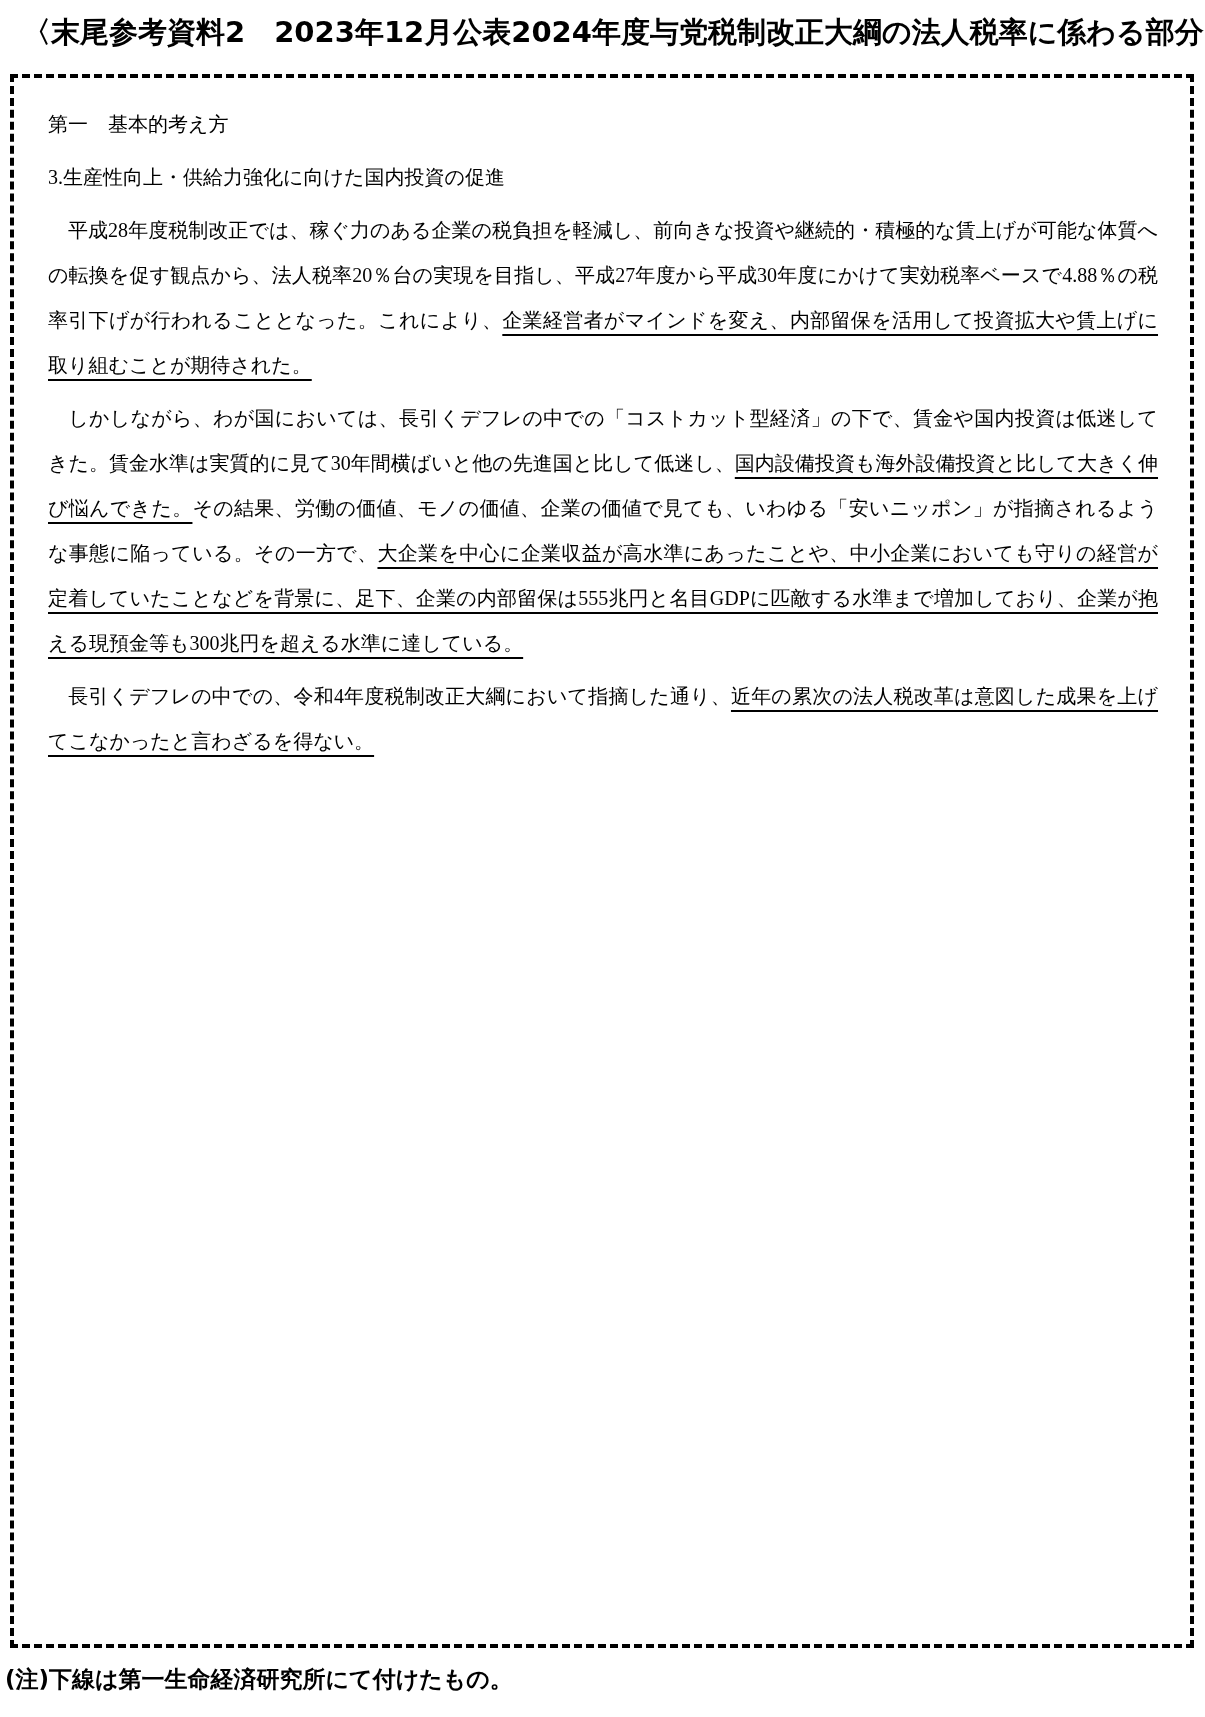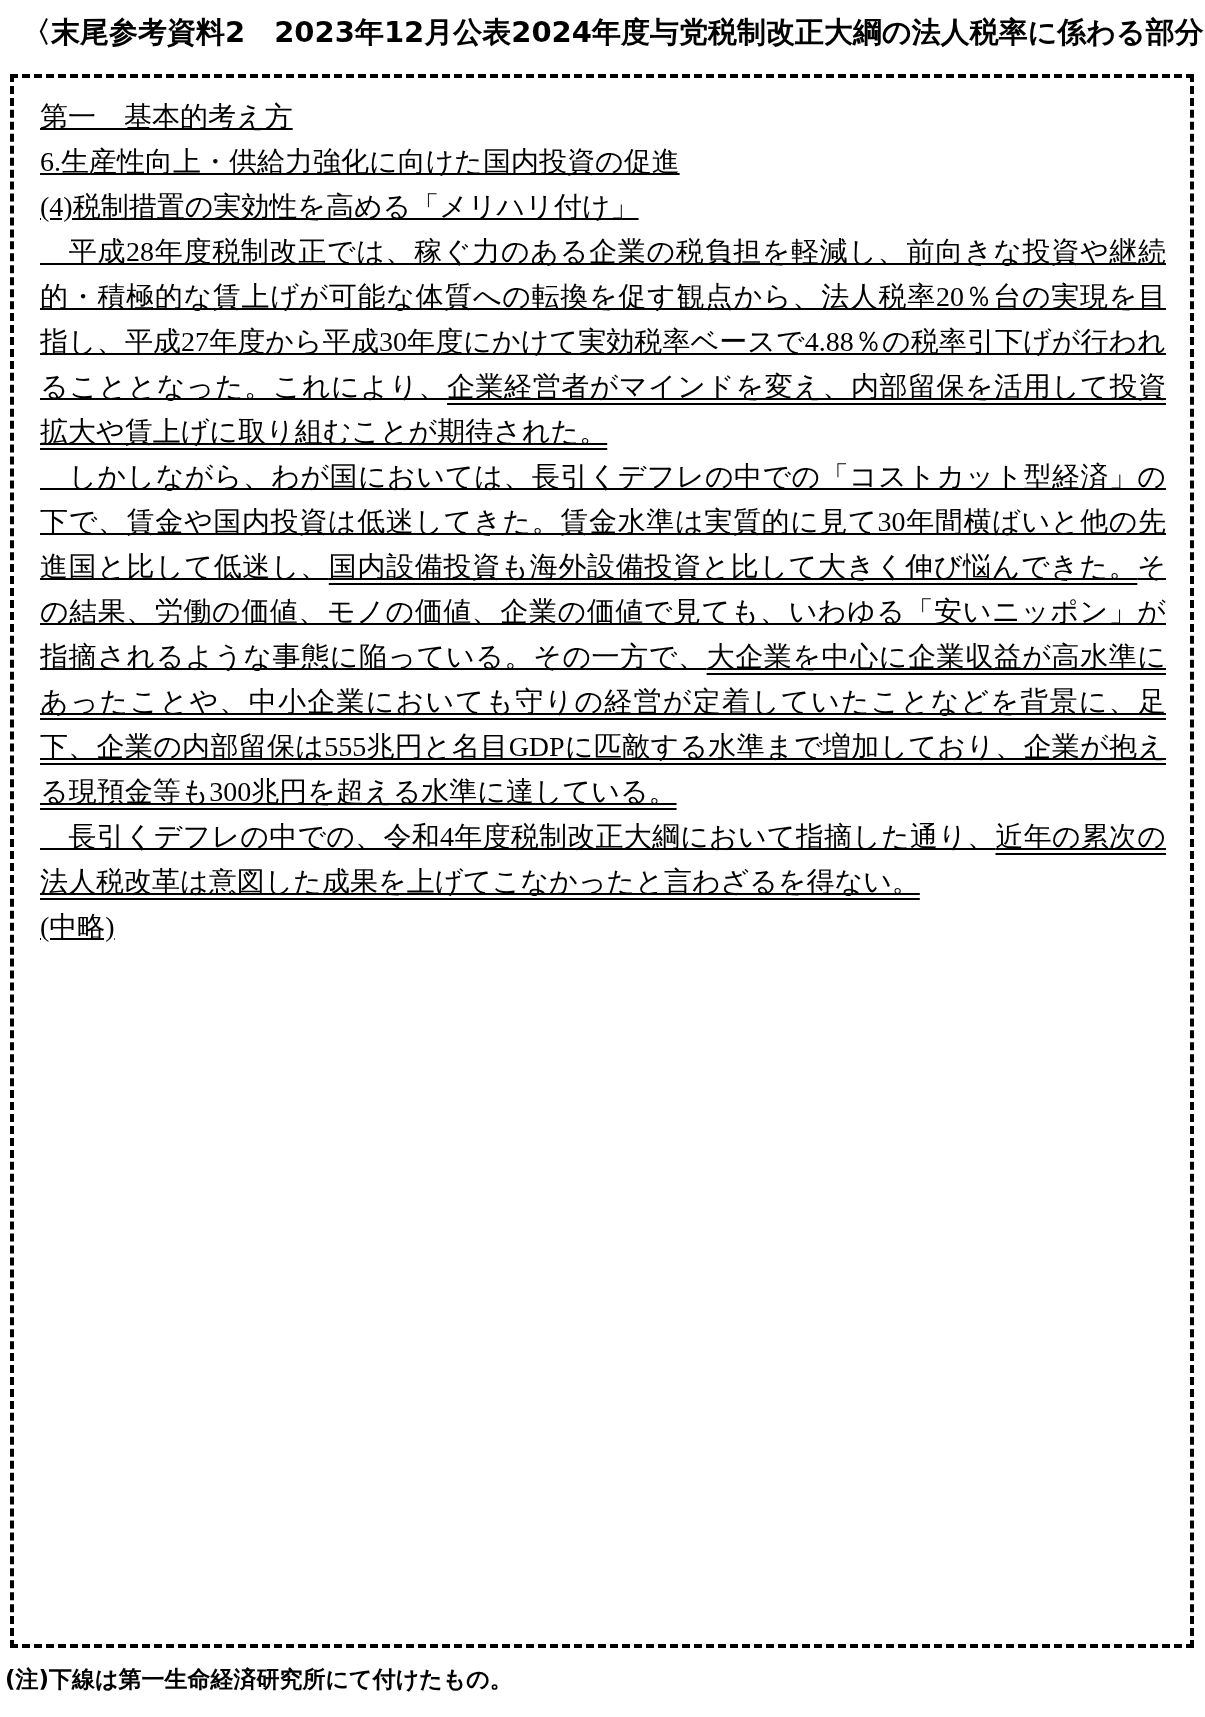--- a/index.html
+++ b/index.html
@@ -31,24 +31,23 @@
     position: absolute;
     top: 74px;
     left: 10px;
     width: 1184px;
     height: 1574px;
     box-sizing: border-box;
     border: 4px dashed #000000;
     padding: 16px 24px 16px 26px;
   }
   .content-box p {
-    margin: 0;
-    font-size: 28px;
+    margin: 8px;
+    font-size: 20px;
     line-height: 45px;
-    text-decoration: underline;
   }
   .heading-line {
     text-align: left;
   }
   .para {
     text-align: justify;
     text-justify: inter-ideograph;
   }
   .u {
     text-decoration: underline;
@@ -64,29 +63,27 @@
     font-size: 23px;
   }
 </style>
 </head>
 <body>
 
 <div class="doc-title">〈末尾参考資料2　2023年12月公表2024年度与党税制改正大綱の法人税率に係わる部分〉</div>
 
 <div class="content-box">
   <p class="heading-line">第一　基本的考え方</p>
-  <p class="heading-line">6.生産性向上・供給力強化に向けた国内投資の促進</p>
-  <p class="heading-line">(4)税制措置の実効性を高める「メリハリ付け」</p>
+  <p class="heading-line">3.生産性向上・供給力強化に向けた国内投資の促進</p>
 
 
   <p class="para"><span>　平成28年度税制改正では、稼ぐ力のある企業の税負担を軽減し、前向きな投資や継続的・積極的な賃上げが可能な体質への転換を促す観点から、法人税率20％台の実現を目指し、平成27年度から平成30年度にかけて実効税率ベースで4.88％の税率引下げが行われることとなった。これにより、</span><span class="u">企業経営者がマインドを変え、内部留保を活用して投資拡大や賃上げに取り組むことが期待された。</span></p>
 
   <p class="para"><span>　しかしながら、わが国においては、長引くデフレの中での「コストカット型経済」の下で、賃金や国内投資は低迷してきた。賃金水準は実質的に見て30年間横ばいと他の先進国と比して低迷し、</span><span class="u">国内設備投資も海外設備投資と比して大きく伸び悩んできた。</span><span>その結果、労働の価値、モノの価値、企業の価値で見ても、いわゆる「安いニッポン」が指摘されるような事態に陥っている。その一方で、</span><span class="u">大企業を中心に企業収益が高水準にあったことや、中小企業においても守りの経営が定着していたことなどを背景に、足下、企業の内部留保は555兆円と名目GDPに匹敵する水準まで増加しており、企業が抱える現預金等も300兆円を超える水準に達している。</span></p>
 
   <p class="para"><span>　長引くデフレの中での、令和4年度税制改正大綱において指摘した通り、</span><span class="u">近年の累次の法人税改革は意図した成果を上げてこなかったと言わざるを得ない。</span></p>
 
 
-  <p class="heading-line">(中略)</p>
 
 
 </div>
 
 <div class="footnote">(注)下線は第一生命経済研究所にて付けたもの。</div>
 
 </body></html>

